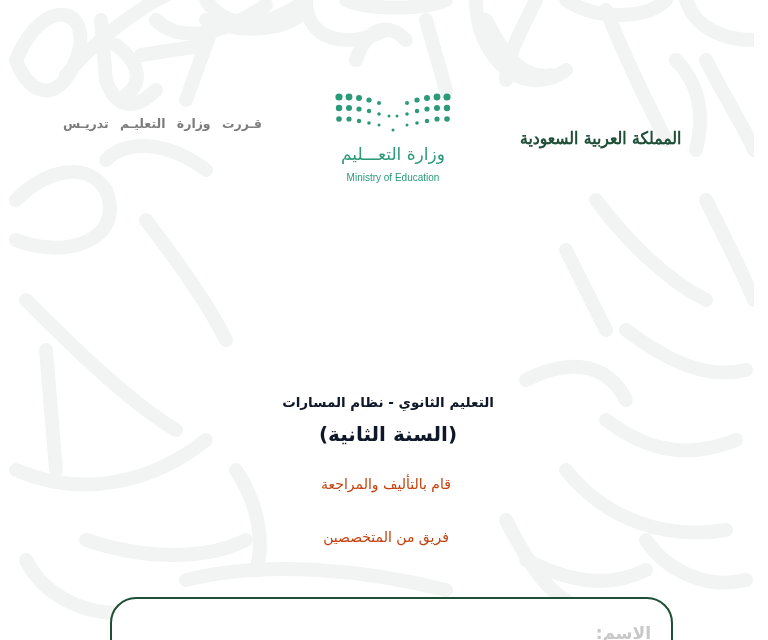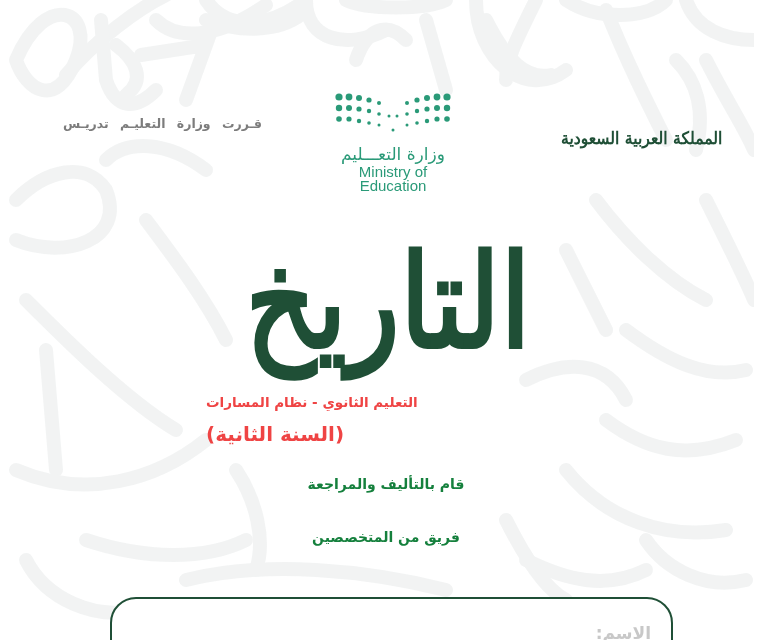--- a/index.html
+++ b/index.html
@@ -9,65 +9,65 @@
     .page {
       position: absolute; left: 6px; top: 0; width: 748px; height: 640px;
       background: #ffffff; overflow: hidden;
     }
     .pattern { position: absolute; inset: 0; pointer-events: none; }
     .pattern svg { width: 100%; height: 100%; }
 
     
     .kingdom {
       position: absolute; left: 548px; top: 118px; width: 134px; height: 40px;
-      display: flex; align-items: center; justify-content: flex-end;
+      display: flex; align-items: center; justify-content: flex-start;
     }
     .kingdom-text {
       font-family: "DejaVu Serif", serif; font-size: 17px; color: #1f4f36;
       font-weight: bold; letter-spacing: -1px; white-space: nowrap; transform: scaleX(0.92);
     }
 
     .moe { position: absolute; left: 318px; top: 92px; width: 138px; height: 96px; text-align: center; }
     .moe-dots { display: block; margin: 0 auto; }
     .moe-ar {
       font-family: "DejaVu Sans", sans-serif; font-size: 17px; color: #2a9a78;
       margin-top: 8px; line-height: 20px; letter-spacing: 1px; direction: rtl;
     }
     .moe-en {
-      font-family: "Liberation Sans", sans-serif; font-size: 15px; color: #2a9a78;
-      direction: ltr; line-height: 14px; margin-top: 1px;
+      font-family: "Liberation Sans", sans-serif; font-size: 10px; color: #2a9a78;
+      direction: ltr; line-height: 14px; margin-top: 7px;
     }
 
     .approval {
       position: absolute; left: 70px; top: 112px; width: 186px; text-align: right;
       color: #7c7c7c; font-size: 12.5px; font-weight: bold; line-height: 23px;
     }
     .approval div { white-space: nowrap; }
     .approval .l1 { word-spacing: 7px; }
 
     
     .title-wrap {
       position: absolute; left: 262px; top: 222px; width: 240px; height: 160px;
       display: flex; align-items: center; justify-content: center;
     }
     .title {
       font-family: "DejaVu Serif", serif; font-size: 110px; line-height: 1;
       color: #1f4f36; font-weight: bold; transform: scaleY(1.18); letter-spacing: -2px;
     }
 
     .subtitle {
-      position: absolute; left: 200px; width: 380px; text-align: left;
-      color: #ef4444; font-weight: bold;
+      position: absolute; left: 192px; width: 380px; text-align: center;
+      color: #0f172a; font-weight: bold;
     }
     .subtitle.s1 { top: 394px; font-size: 13.5px; }
     .subtitle.s2 { top: 422px; font-size: 20px; }
 
     .credits {
       position: absolute; left: 200px; width: 360px; text-align: center;
-      color: #15803d; font-weight: bold; font-size: 14px;
+      color: #c2410c; font-weight: normal; font-size: 14px;
     }
     .credits.c1 { top: 476px; }
     .credits.c2 { top: 501px; margin-top: 28px; }
 
     
     .name-box {
       position: absolute; left: 104px; top: 597px; width: 563px; height: 80px;
       border: 2.5px solid #1f4f36; border-radius: 26px; background: #ffffff;
     }
     .name-label {
@@ -170,23 +170,20 @@
       </g>
     </svg>
     <div class="moe-ar">وزارة التعـــليم</div>
     <div class="moe-en">Ministry of Education</div>
   </div>
 
   <div class="approval">
     <div class="l1">قـررت وزارة التعليـم تدريـس</div>
   </div>
 
-  <div class="title-wrap">
-    <span class="title">التاريخ</span>
-  </div>
 
   <div class="subtitle s1">التعليم الثانوي - نظام المسارات</div>
   <div class="subtitle s2">(السنة الثانية)</div>
 
   <div class="credits c1">قام بالتأليف والمراجعة</div>
   <div class="credits c2">فريق من المتخصصين</div>
 
   <div class="name-box">
     <span class="name-label">الاسم:</span>
   </div>

